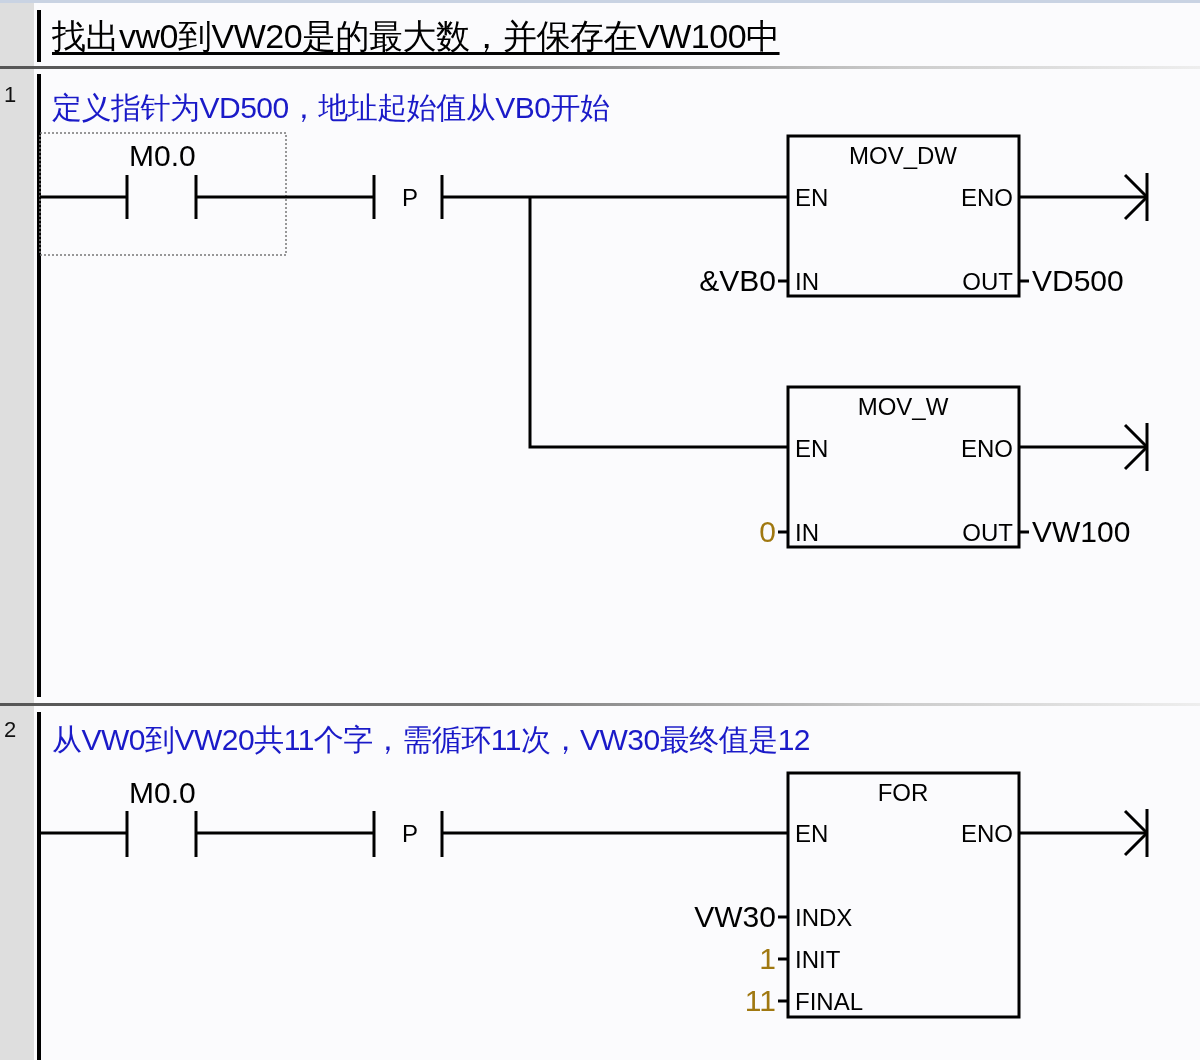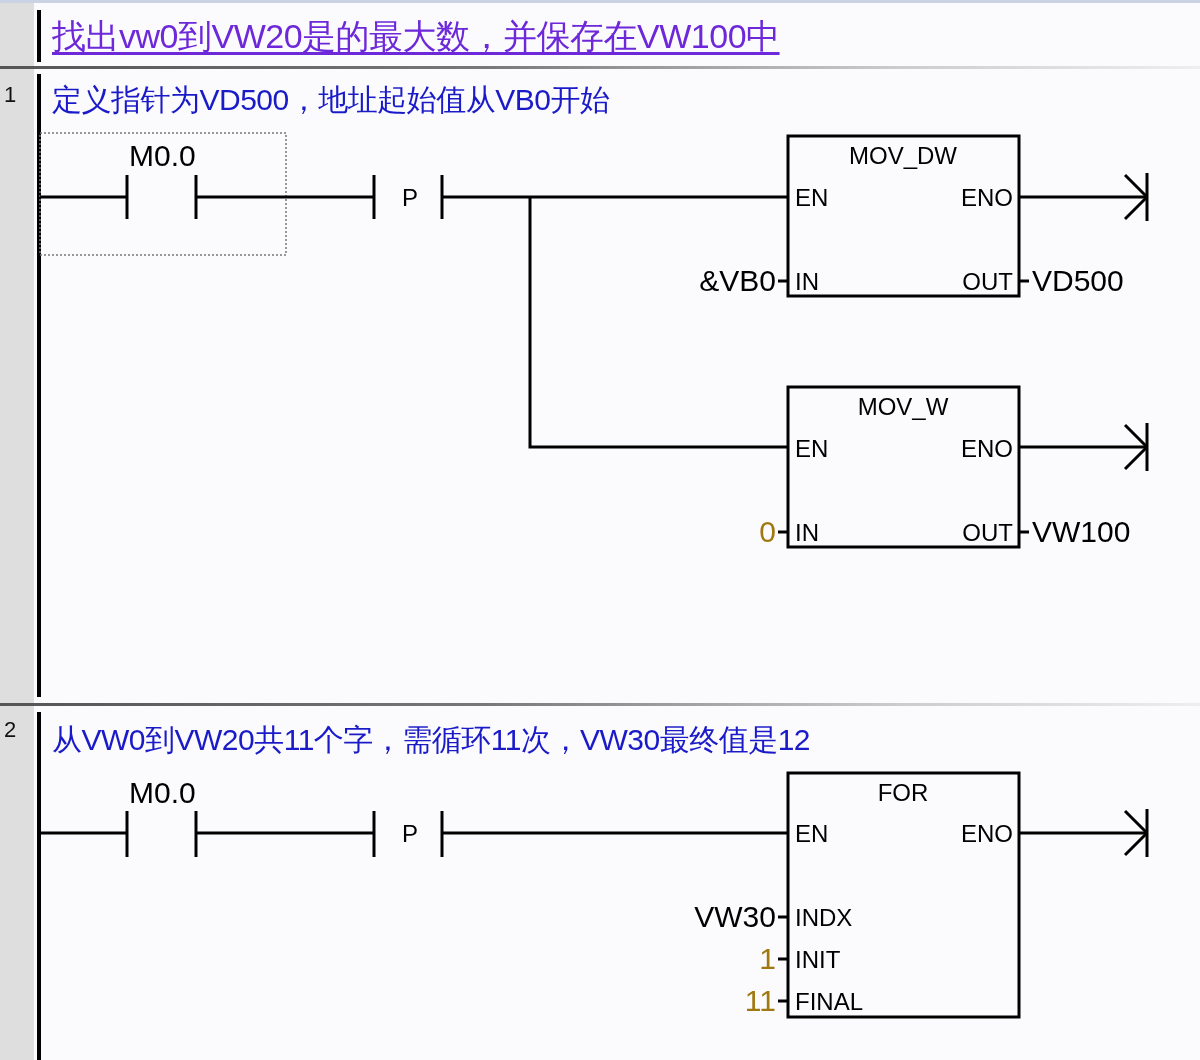--- a/index.html
+++ b/index.html
@@ -1,39 +1,39 @@
 <!DOCTYPE html>
 <html><head>
 <meta charset="utf-8">
 <style>
   html,body{margin:0;padding:0;}
   body{width:1200px;height:1060px;background:#fbfbfd;position:relative;overflow:hidden;font-family:"Liberation Sans","DejaVu Sans",sans-serif;}
   .gutter{position:absolute;left:0;top:0;width:34px;height:1060px;background:#dedede;}
   .topstrip{position:absolute;left:0;top:0;width:1200px;height:3px;background:#c9d3e3;}
   .sep{position:absolute;left:0;width:1200px;height:3px;background:linear-gradient(to right,#555 0%,#777 40%,#ccc 75%,#eee 100%);}
   .netnum{position:absolute;left:4px;font-size:22px;color:#111;}
-  .title{position:absolute;left:52px;top:14px;font-size:34px;color:#6d28d9;text-decoration:underline;text-underline-offset:4px;white-space:nowrap;letter-spacing:-0.5px;}
+  .title{position:absolute;left:52px;top:14px;font-size:34px;color:#000000;text-decoration:underline;text-underline-offset:4px;white-space:nowrap;letter-spacing:-0.5px;}
   .comment{position:absolute;left:52px;font-size:30px;color:#1a1ac8;white-space:nowrap;letter-spacing:-0.5px;}
   svg{position:absolute;left:0;top:0;}
   .lbl{font-family:"Liberation Sans","DejaVu Sans",sans-serif;fill:#000;}
   .pin{font-size:24px;}
   .op{font-size:30px;}
   .const{fill:#a07810;}
 </style>
 </head>
 <body>
 
 <div class="gutter"></div>
 <div class="topstrip"></div>
 
 <div class="title">找出vw0到VW20是的最大数，并保存在VW100中</div>
 
 <div class="sep" style="top:66px;"></div>
 <div class="netnum" style="top:82px;">1</div>
-<div class="comment" style="top:80px;">定义指针为VD500，地址起始值从VB0开始</div>
+<div class="comment" style="top:88px;">定义指针为VD500，地址起始值从VB0开始</div>
 
 <div class="sep" style="top:703px;"></div>
 <div class="netnum" style="top:717px;">2</div>
 <div class="comment" style="top:720px;">从VW0到VW20共11个字，需循环11次，VW30最终值是12</div>
 
 <svg width="1200" height="1060">
 
   <line x1="39" y1="10" x2="39" y2="62" stroke="#000" stroke-width="4"></line>
   <line x1="39" y1="74" x2="39" y2="697" stroke="#000" stroke-width="4"></line>
   <line x1="39" y1="712" x2="39" y2="1060" stroke="#000" stroke-width="4"></line>

